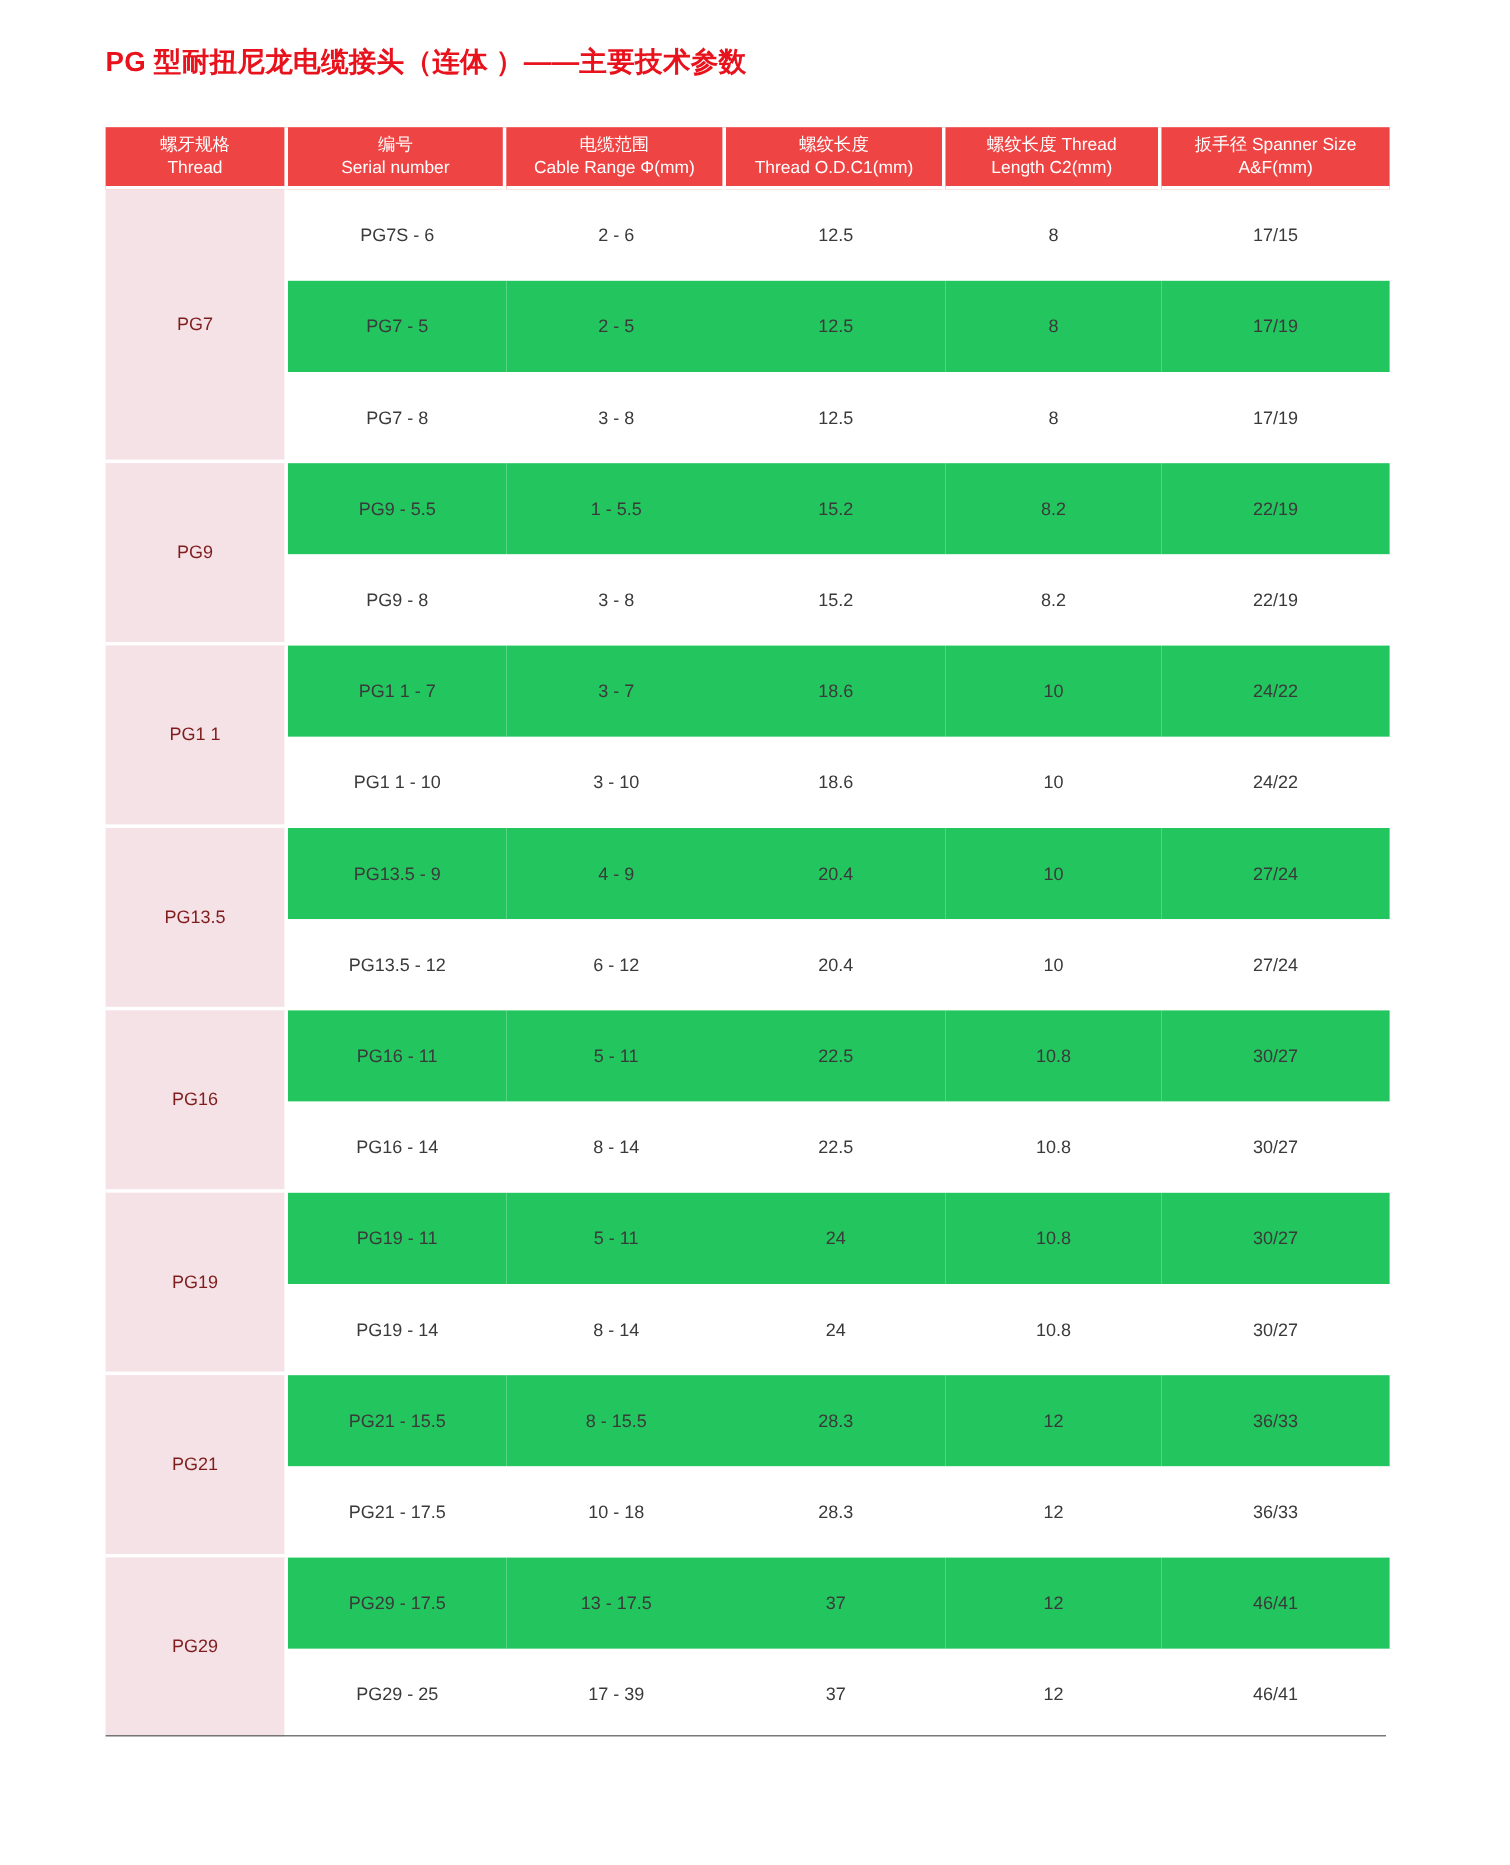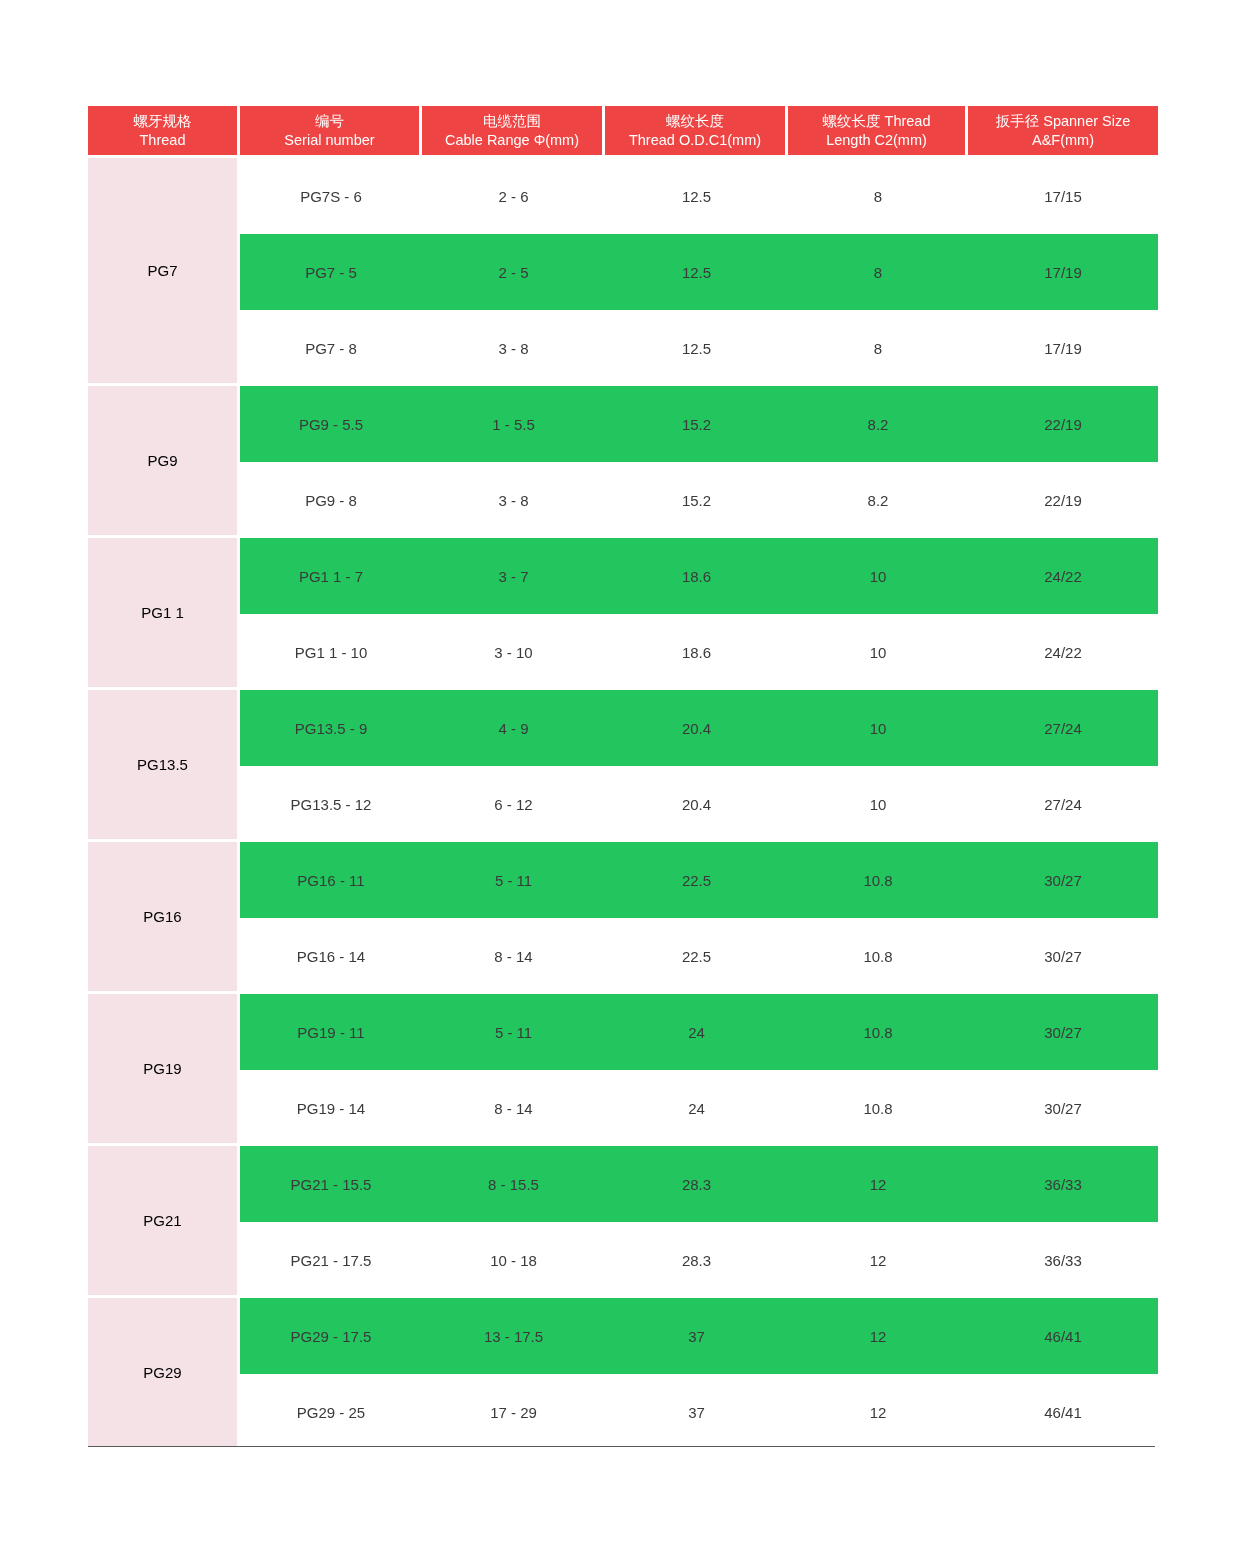--- a/index.html
+++ b/index.html
@@ -74,21 +74,21 @@
     border-right: 3px solid #ffffff;
     border-bottom: 3px solid #ffffff;
     box-sizing: border-box;
   }
   thead th:last-child { border-right: none; }
   thead th .hl { display: block; }
 
   
   td.thread-cell {
     background: #F4E2E7;
-    color: #000000;
+    color: #7f1d1d;
     font-size: 15px;
     text-align: center;
     vertical-align: middle;
     border-right: 3px solid #ffffff;
     border-bottom: 3px solid #ffffff;
     box-sizing: border-box;
   }
 
   
   td.data-cell {
@@ -121,20 +121,21 @@
   col.c-od     { width: 183px; }
   col.c-len    { width: 180px; }
   col.c-span   { width: 190px; }
 </style>
 </head>
 <body>
 
 <div class="page">
 
   <div class="title-block">
+    <div class="title-cn">PG 型耐扭尼龙电缆接头（连体 ）——主要技术参数</div>
   </div>
 
   <div class="table-wrap">
     <table class="spec">
       <colgroup>
         <col class="c-thread">
           <col class="c-serial">
           <col class="c-range">
         <col class="c-od">
           <col class="c-len">
@@ -284,21 +285,21 @@
           <tr class="stripe">
             <td class="thread-cell" rowspan="2">PG29</td>
             <td class="data-cell">PG29 - 17.5</td>
             <td class="data-cell">13 - 17.5</td>
             <td class="data-cell">37</td>
             <td class="data-cell">12</td>
             <td class="data-cell">46/41</td>
           </tr>
           <tr>
             <td class="data-cell">PG29 - 25</td>
-            <td class="data-cell">17 - 29</td>
+            <td class="data-cell">17 - 39</td>
             <td class="data-cell">37</td>
             <td class="data-cell">12</td>
             <td class="data-cell">46/41</td>
           </tr>
         </tbody>
     </table>
   </div>
 
   <div class="bottom-rule"></div>
 

